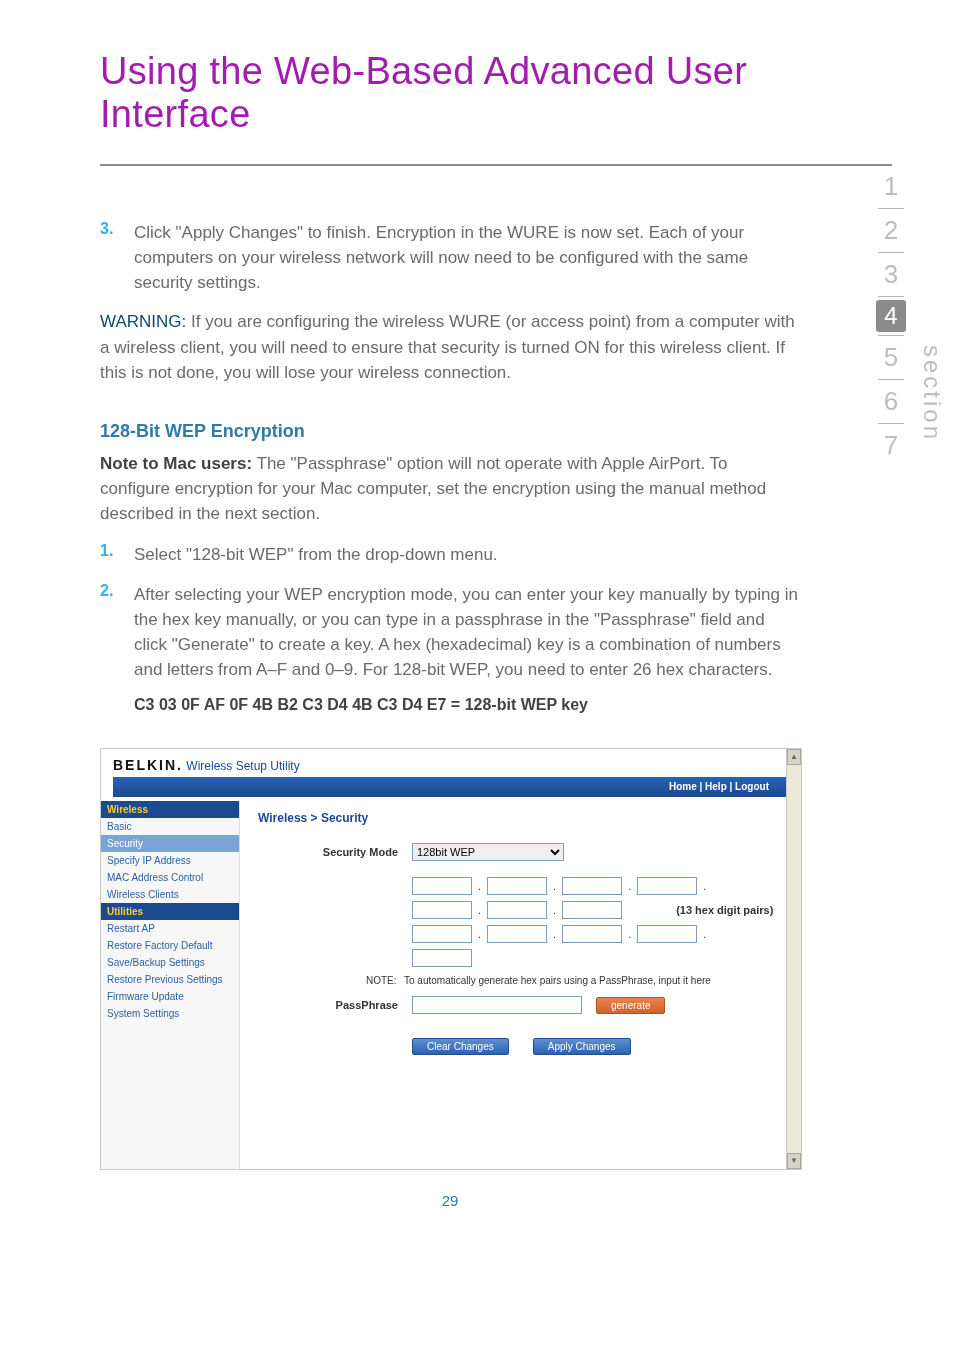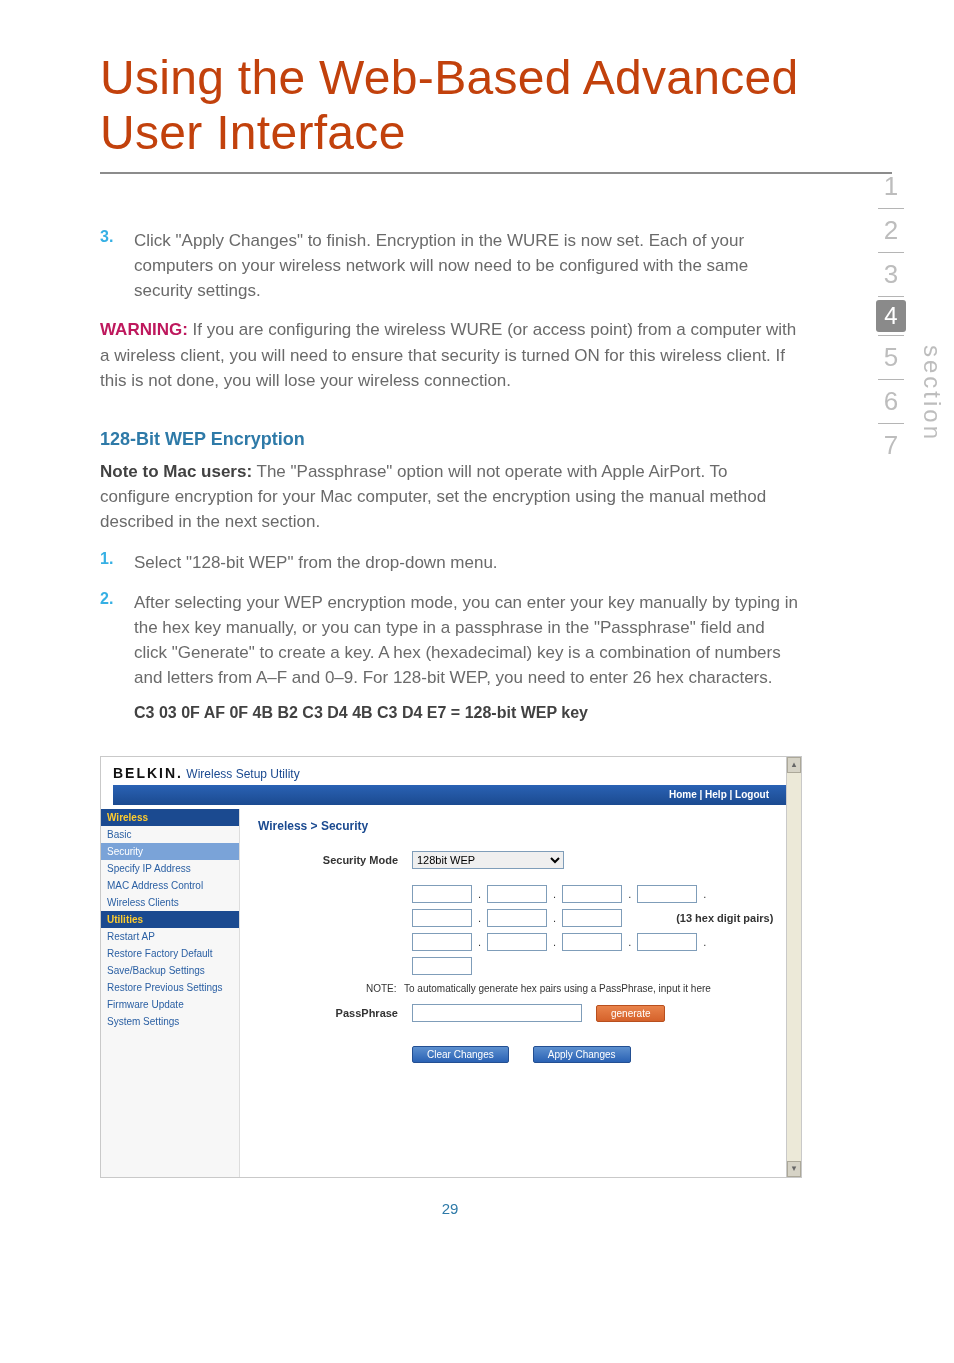--- a/index.html
+++ b/index.html
@@ -10,24 +10,24 @@
     color: #222;
     width: 954px;
   }
   .page {
     padding: 50px 62px 40px 100px;
     box-sizing: border-box;
     position: relative;
     min-height: 1363px;
   }
   h1.page-title {
-    font-size: 48px;
+    font-size: 38px;
     font-weight: 300;
-    color: #c2410c;
-    margin: 0 0 12px 0;
+    color: #a21caf;
+    margin: 0 0 28px 0;
     letter-spacing: 0.3px;
   }
   .hr {
     height: 2px;
     background: #8c8c8c;
     margin-bottom: 54px;
   }
   .content {
     max-width: 700px;
   }
@@ -46,21 +46,21 @@
     font-size: 17px;
     line-height: 1.48;
     color: #6a6a6a;
   }
   .warning {
     font-size: 17px;
     line-height: 1.48;
     color: #6a6a6a;
     margin-bottom: 36px;
   }
-  .warning b { color:#be185d; font-weight:700;}
+  .warning b { color:#0c4a6e; font-weight:400;}
   h2.subhead {
     color: #2e7aa8;
     font-size: 18px;
     font-weight: 700;
     margin: 18px 0 10px 0;
   }
   .note {
     font-size: 17px;
     line-height: 1.46;
     color: #6a6a6a;

